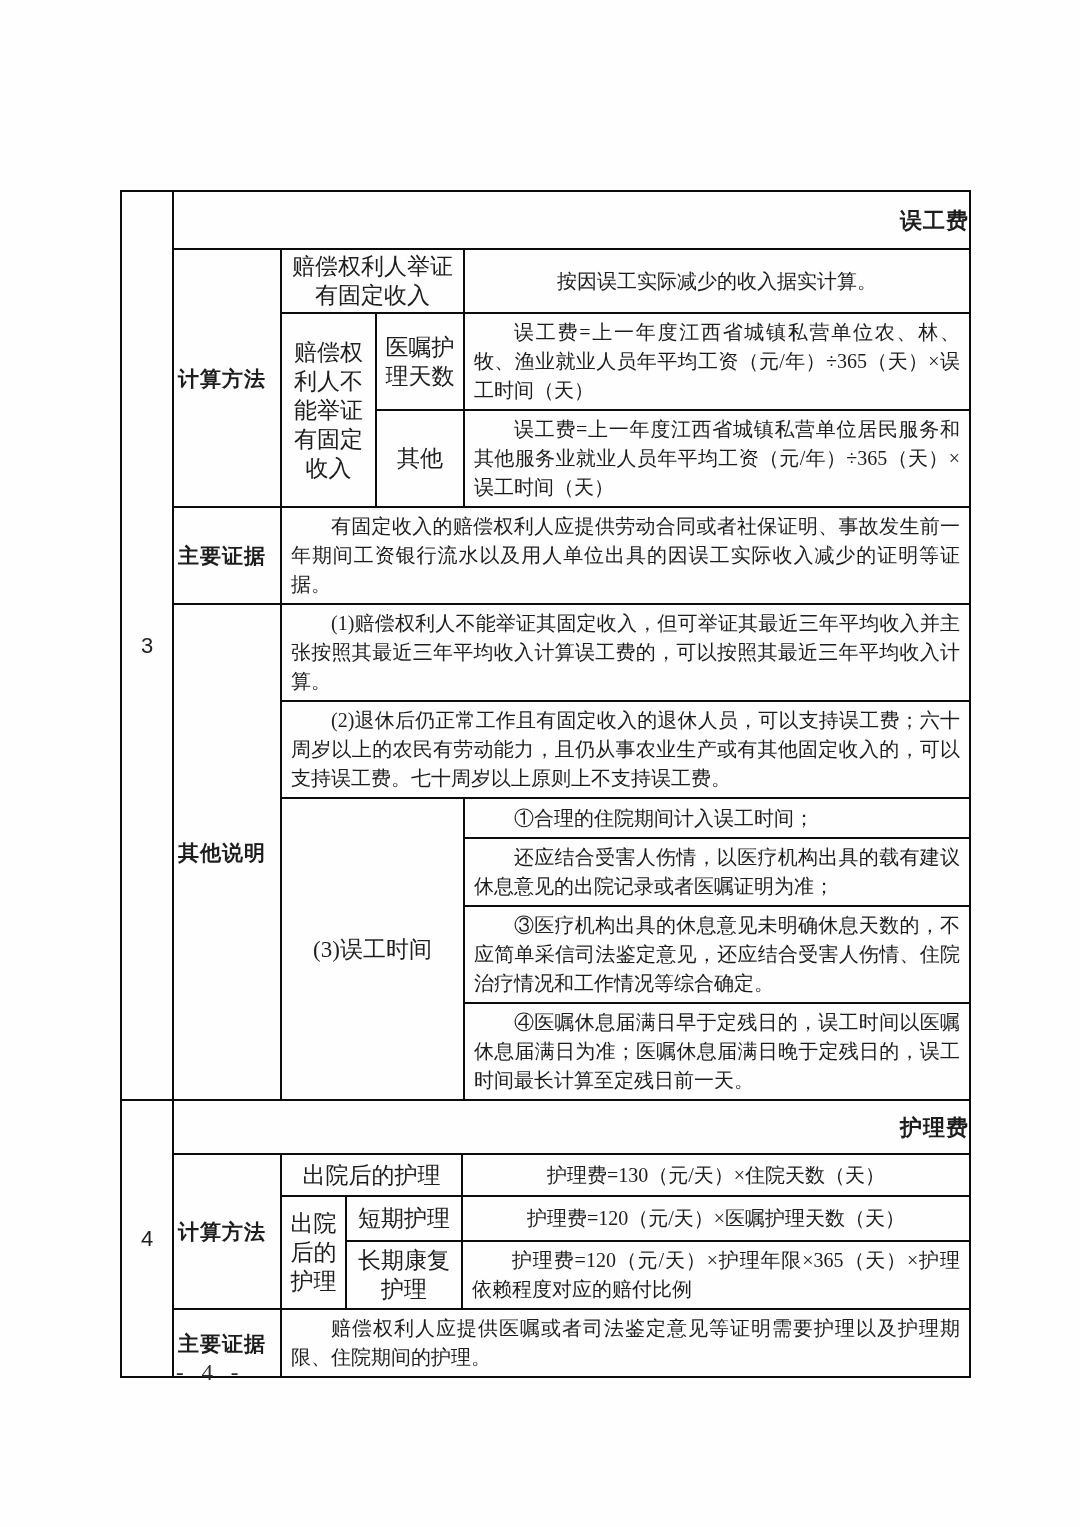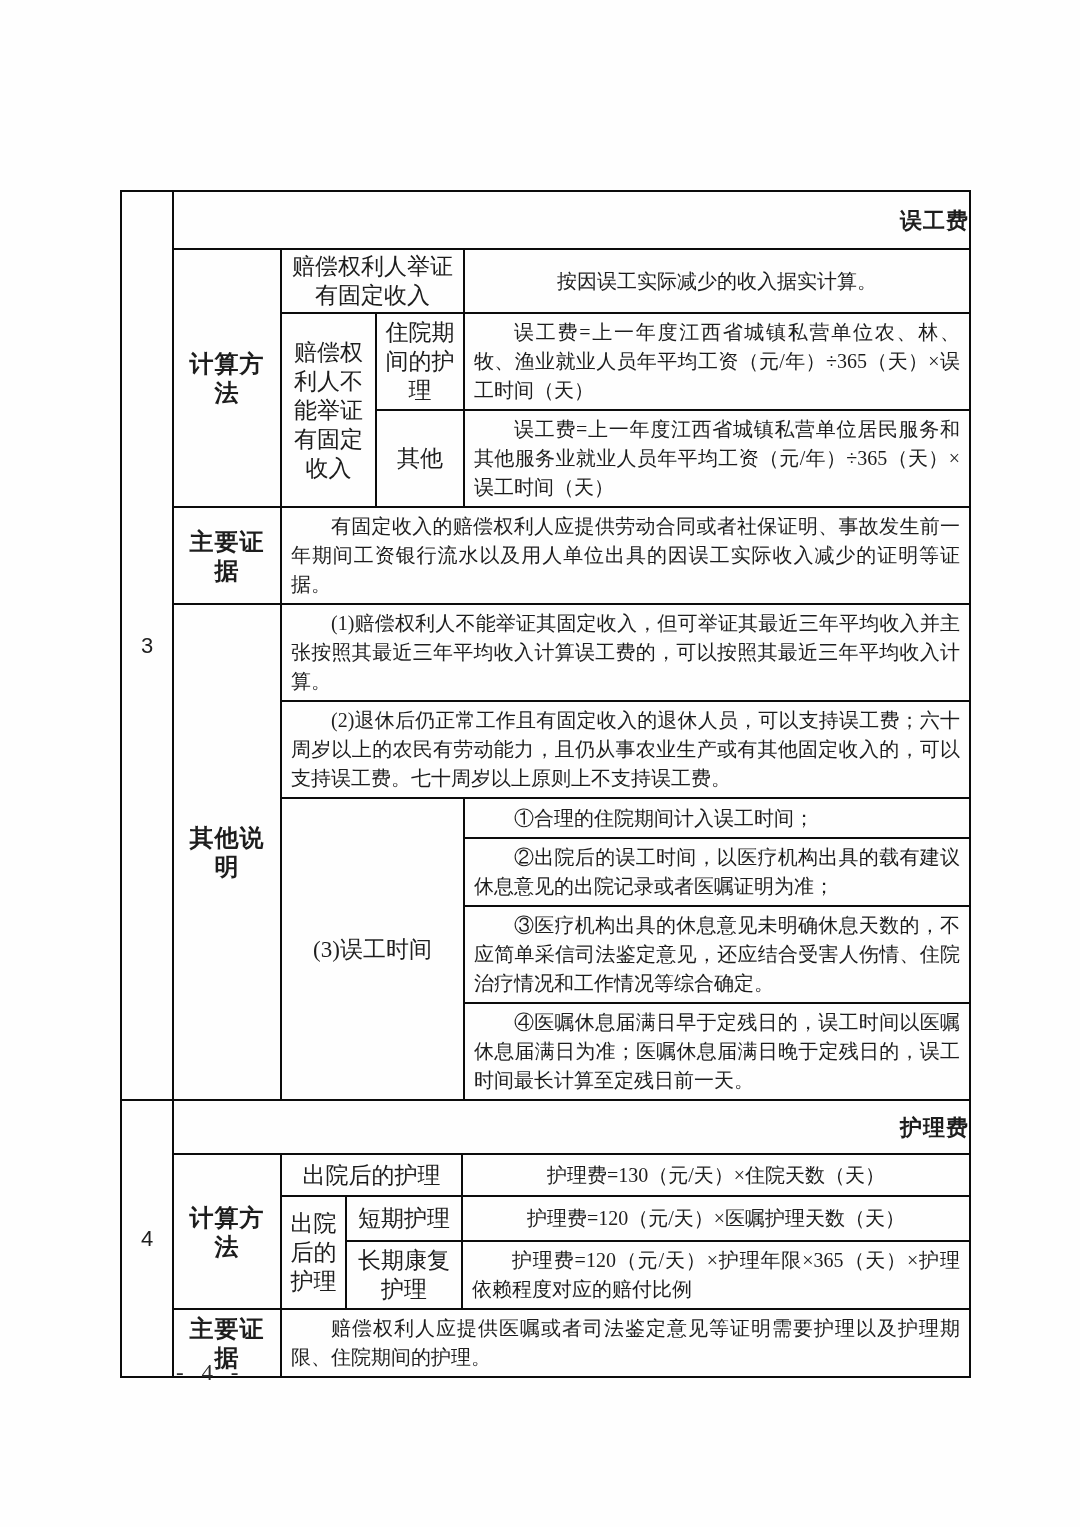--- a/index.html
+++ b/index.html
@@ -39,23 +39,23 @@
     font-size: 22px;
   }
   td.title-cell {
     text-align: right;
     font-weight: 700;
     font-size: 22px;
     font-family: "Liberation Sans", "DejaVu Sans", sans-serif;
     letter-spacing: 1px;
   }
   td.label-cell {
-    text-align: center;
+    text-align: left;
     font-weight: 700;
-    font-size: 24px;
+    font-size: 21px;
     font-family: "Liberation Sans", "DejaVu Sans", sans-serif;
     letter-spacing: 1px;
     padding: 2px 4px;
   }
   td.sub-cell {
     text-align: center;
     padding: 2px 6px;
     font-size: 23px;
   }
   td.center-val {
@@ -96,21 +96,21 @@
         <td class="num-cell" rowspan="11">3</td>
         <td class="title-cell" colspan="4">误工费</td>
       </tr>
       <tr style="height:62px">
         <td class="label-cell" rowspan="3">计算方法</td>
         <td class="sub-cell" colspan="2">赔偿权利人举证有固定收入</td>
         <td class="center-val">按因误工实际减少的收入据实计算。</td>
       </tr>
       <tr style="height:90px">
         <td class="sub-cell" rowspan="2">赔偿权利人不能举证有固定收入</td>
-        <td class="sub-cell">住院期间的护理</td>
+        <td class="sub-cell">医嘱护理天数</td>
         <td class="para">误工费=上一年度江西省城镇私营单位农、林、牧、渔业就业人员年平均工资（元/年）÷365（天）×误工时间（天）</td>
       </tr>
       <tr style="height:92px">
         <td class="sub-cell">其他</td>
         <td class="para">误工费=上一年度江西省城镇私营单位居民服务和其他服务业就业人员年平均工资（元/年）÷365（天）×误工时间（天）</td>
       </tr>
       <tr style="height:85px">
         <td class="label-cell">主要证据</td>
         <td class="para" colspan="3">有固定收入的赔偿权利人应提供劳动合同或者社保证明、事故发生前一年期间工资银行流水以及用人单位出具的因误工实际收入减少的证明等证据。</td>
       </tr>
@@ -119,21 +119,21 @@
         <td class="para" colspan="3">(1)赔偿权利人不能举证其固定收入，但可举证其最近三年平均收入并主张按照其最近三年平均收入计算误工费的，可以按照其最近三年平均收入计算。</td>
       </tr>
       <tr style="height:95px">
         <td class="para" colspan="3">(2)退休后仍正常工作且有固定收入的退休人员，可以支持误工费；六十周岁以上的农民有劳动能力，且仍从事农业生产或有其他固定收入的，可以支持误工费。七十周岁以上原则上不支持误工费。</td>
       </tr>
       <tr style="height:40px">
         <td class="sub-cell" colspan="2" rowspan="4">(3)误工时间</td>
         <td class="para">①合理的住院期间计入误工时间；</td>
       </tr>
       <tr style="height:62px">
-        <td class="para">②出院后的误工时间，以医疗机构出具的载有建议休息意见的出院记录或者医嘱证明为准；</td>
+        <td class="para">还应结合受害人伤情，以医疗机构出具的载有建议休息意见的出院记录或者医嘱证明为准；</td>
       </tr>
       <tr style="height:86px">
         <td class="para">③医疗机构出具的休息意见未明确休息天数的，不应简单采信司法鉴定意见，还应结合受害人伤情、住院治疗情况和工作情况等综合确定。</td>
       </tr>
       <tr style="height:88px">
         <td class="para">④医嘱休息届满日早于定残日的，误工时间以医嘱休息届满日为准；医嘱休息届满日晚于定残日的，误工时间最长计算至定残日前一天。</td>
       </tr>
     </tbody>
       </table>
 

